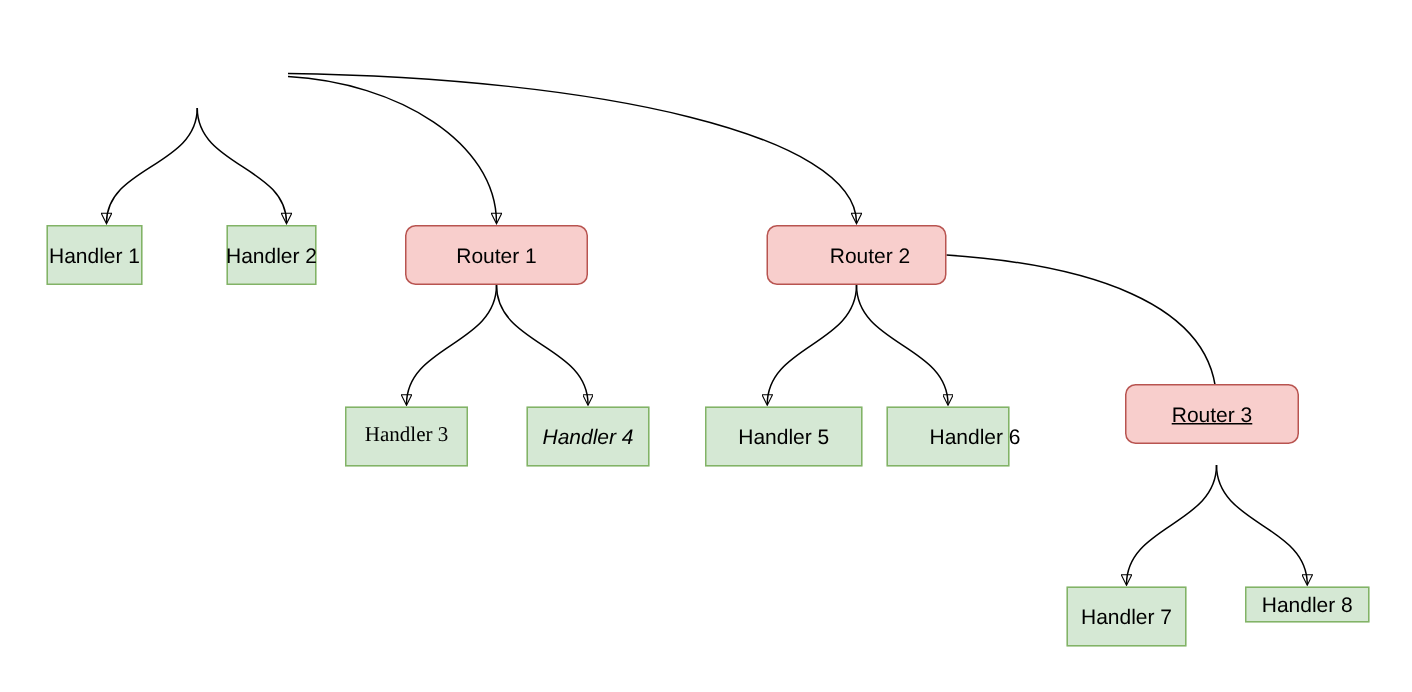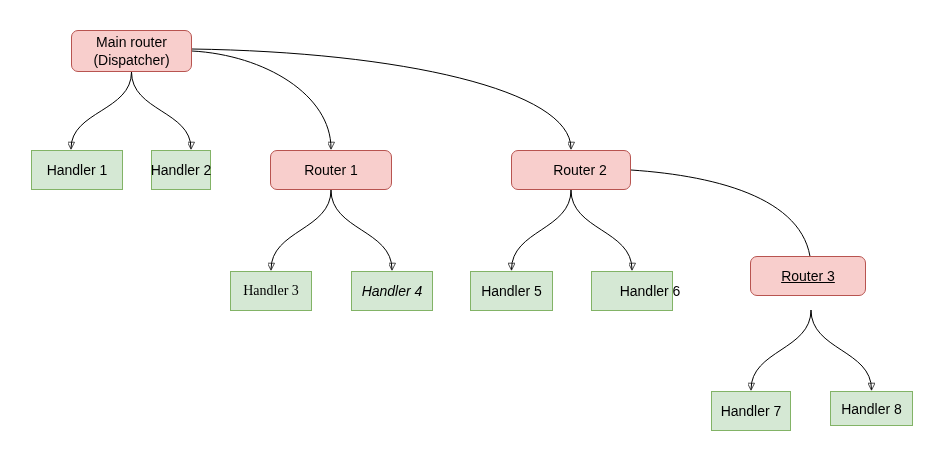--- a/index.html
+++ b/index.html
@@ -63,26 +63,22 @@
     <path d="M 192 49 C 400 52, 571 90, 571 148.5" marker-end="url(#arrow)"></path>
     <path d="M 331 190 C 331 230, 271 230, 271 269.5" marker-end="url(#arrow)"></path>
     <path d="M 331 190 C 331 230, 392 230, 392 269.5" marker-end="url(#arrow)"></path>
     <path d="M 571 190 C 571 230, 511.5 230, 511.5 269.5" marker-end="url(#arrow)"></path>
     <path d="M 571 190 C 571 230, 632 230, 632 269.5" marker-end="url(#arrow)"></path>
     <path d="M 631 170 C 720 176, 811 200, 811 268.5" marker-end="url(#arrow)"></path>
     <path d="M 811 310 C 811 350, 751 350, 751 389.5" marker-end="url(#arrow)"></path>
     <path d="M 811 310 C 811 350, 871.5 350, 871.5 389.5" marker-end="url(#arrow)"></path>
   </svg>
 
-  <div class="node router" style="left:71px; top:30px; width:121px; height:42px;">
-    <span>Main router</span>
-    <span>(Dispatcher)</span>
-  </div>
 
-  <div class="node handler" style="left:31px; top:150px; width:92px; height:40px;">
+  <div class="node handler" style="left:31px; top:150px; width:64px; height:40px;">
     <span>Handler 1</span>
   </div>
 
   <div class="node handler" style="left:151px; top:150px; width:60px; height:40px;">
     <span>Handler 2</span>
   </div>
 
   <div class="node router" style="left:270px; top:150px; width:122px; height:40px;text-align:right;">
     <span>Router 1</span>
   </div>
@@ -92,33 +88,33 @@
   </div>
 
   <div class="node handler" style="left:230px; top:271px; width:82px; height:40px;font-family:Liberation Serif, serif;">
     <span>Handler 3</span>
   </div>
 
   <div class="node handler" style="left:351px; top:271px; width:82px; height:40px;font-style:italic;">
     <span>Handler 4</span>
   </div>
 
-  <div class="node handler" style="left:470px; top:271px; width:83px; height:40px;">
+  <div class="node handler" style="left:470px; top:271px; width:105px; height:40px;">
     <span>Handler 5</span>
   </div>
 
   <div class="node handler" style="left:591px; top:271px; width:82px; height:40px;padding-left:36px;">
     <span>Handler 6</span>
   </div>
 
   <div class="node router" style="left:750px; top:256px; width:116px; height:40px;text-decoration:underline;">
     <span>Router 3</span>
   </div>
 
   <div class="node handler" style="left:711px; top:391px; width:80px; height:40px;">
     <span>Handler 7</span>
   </div>
 
-  <div class="node handler" style="left:830px; top:391px; width:83px; height:35px;">
+  <div class="node handler" style="left:830px; top:391px; width:83px; height:24px;">
     <span>Handler 8</span>
   </div>
 
 </div>
 
 </body></html>

